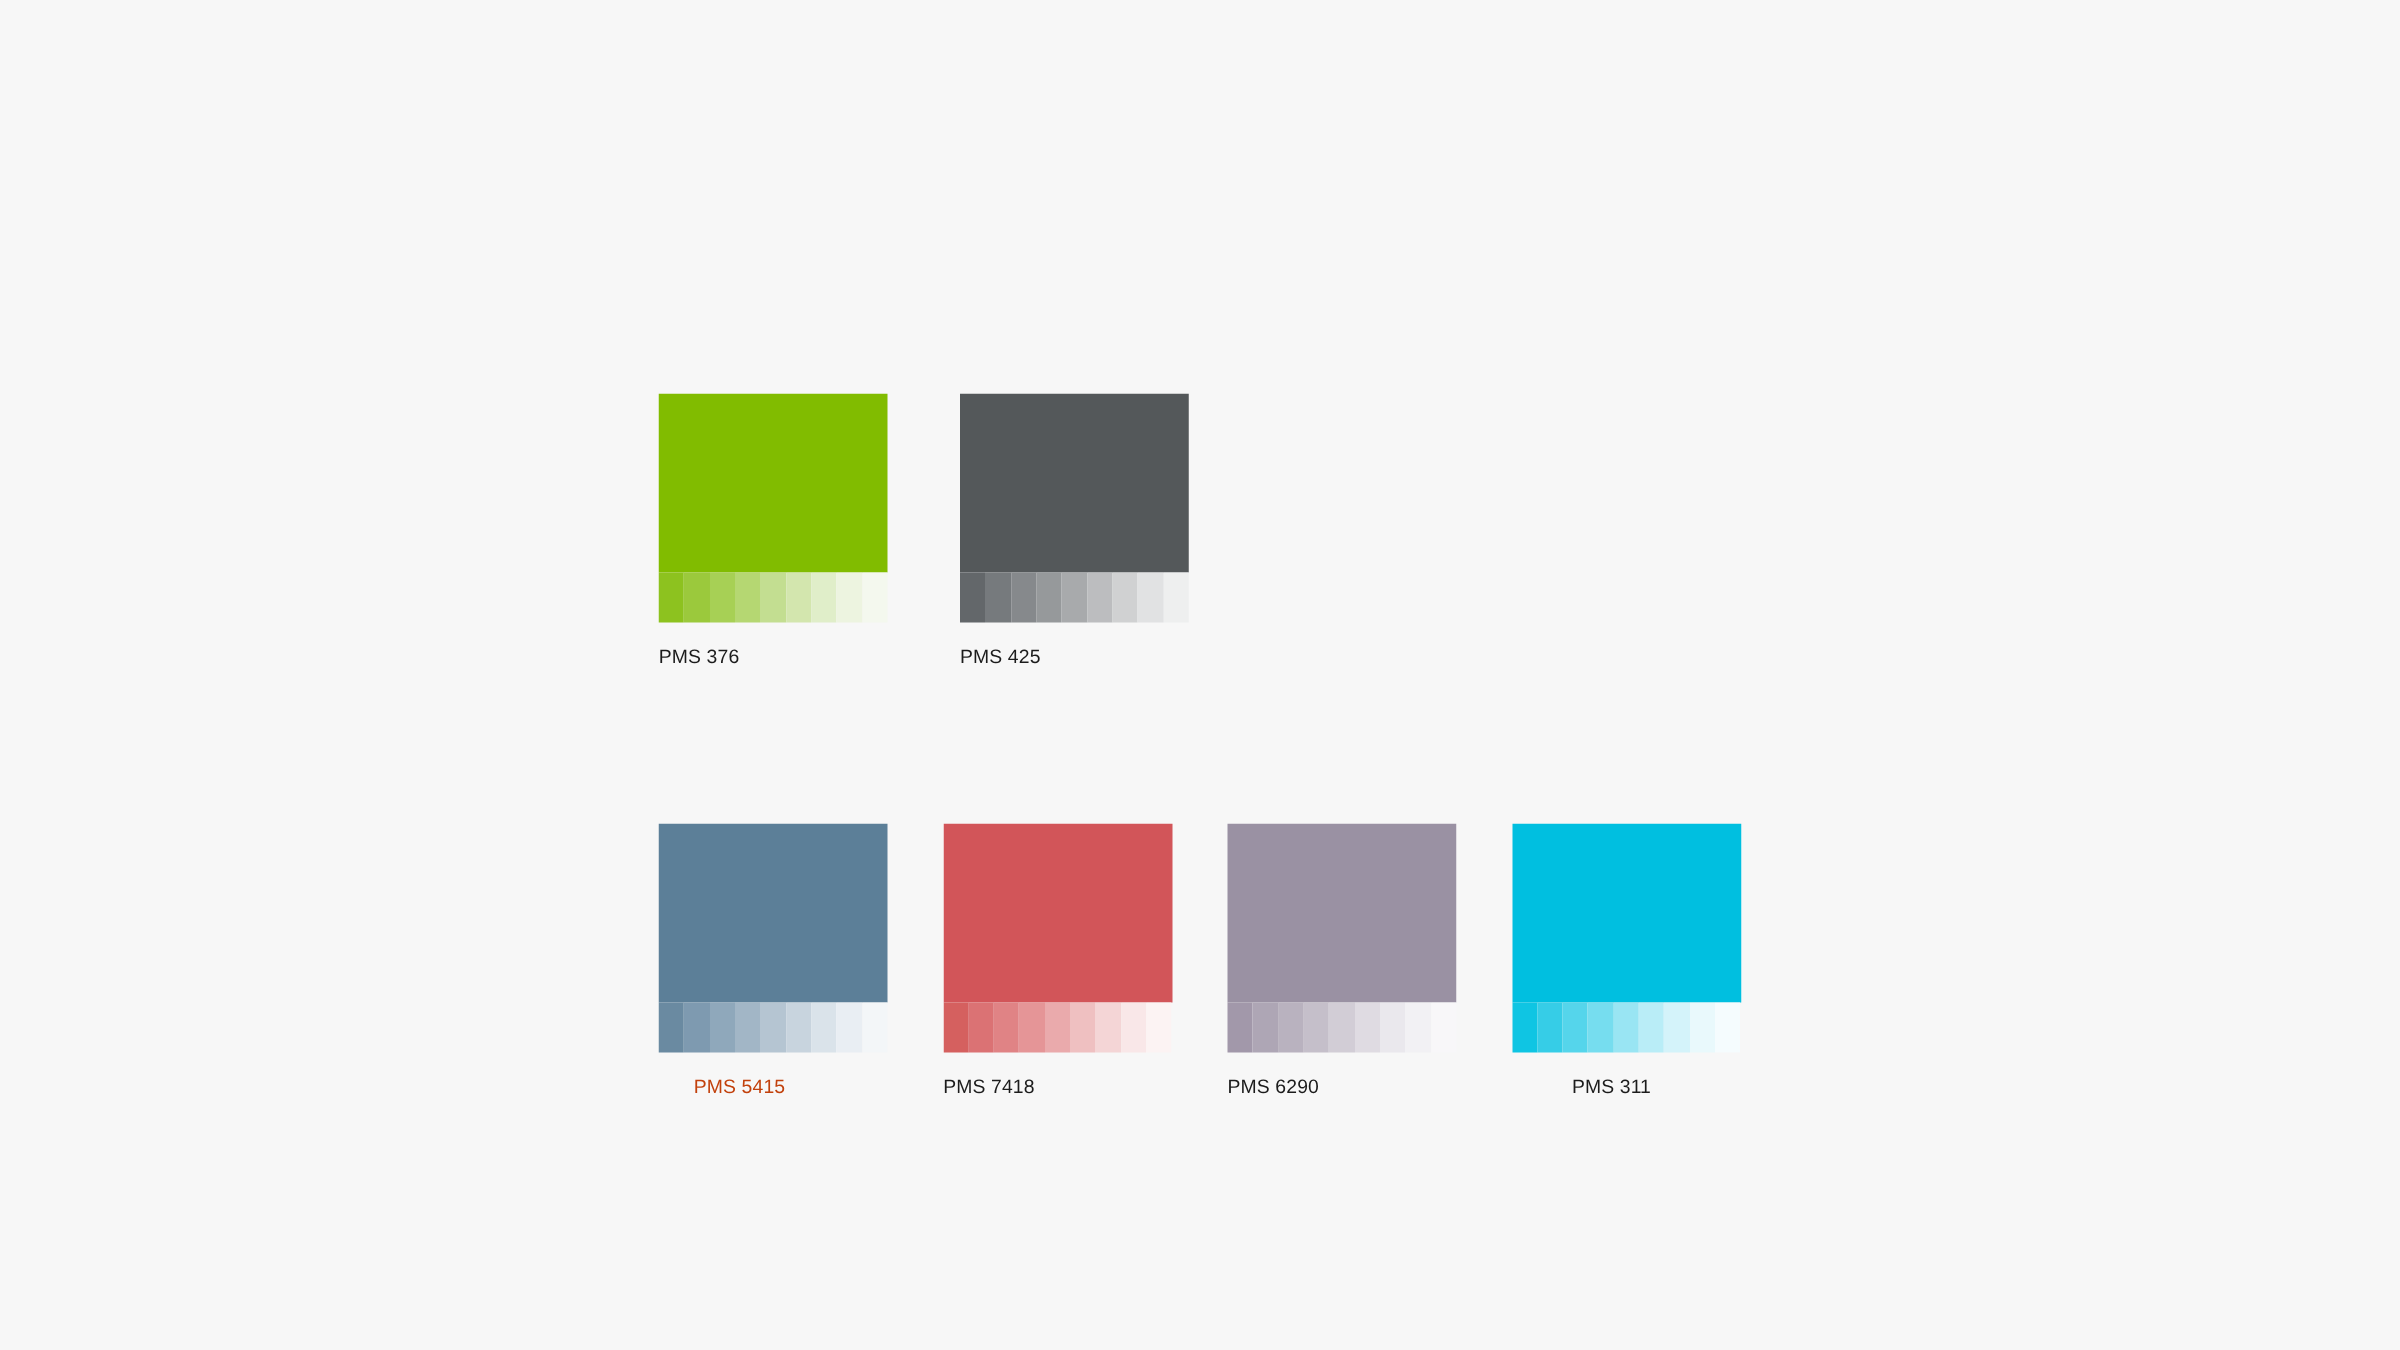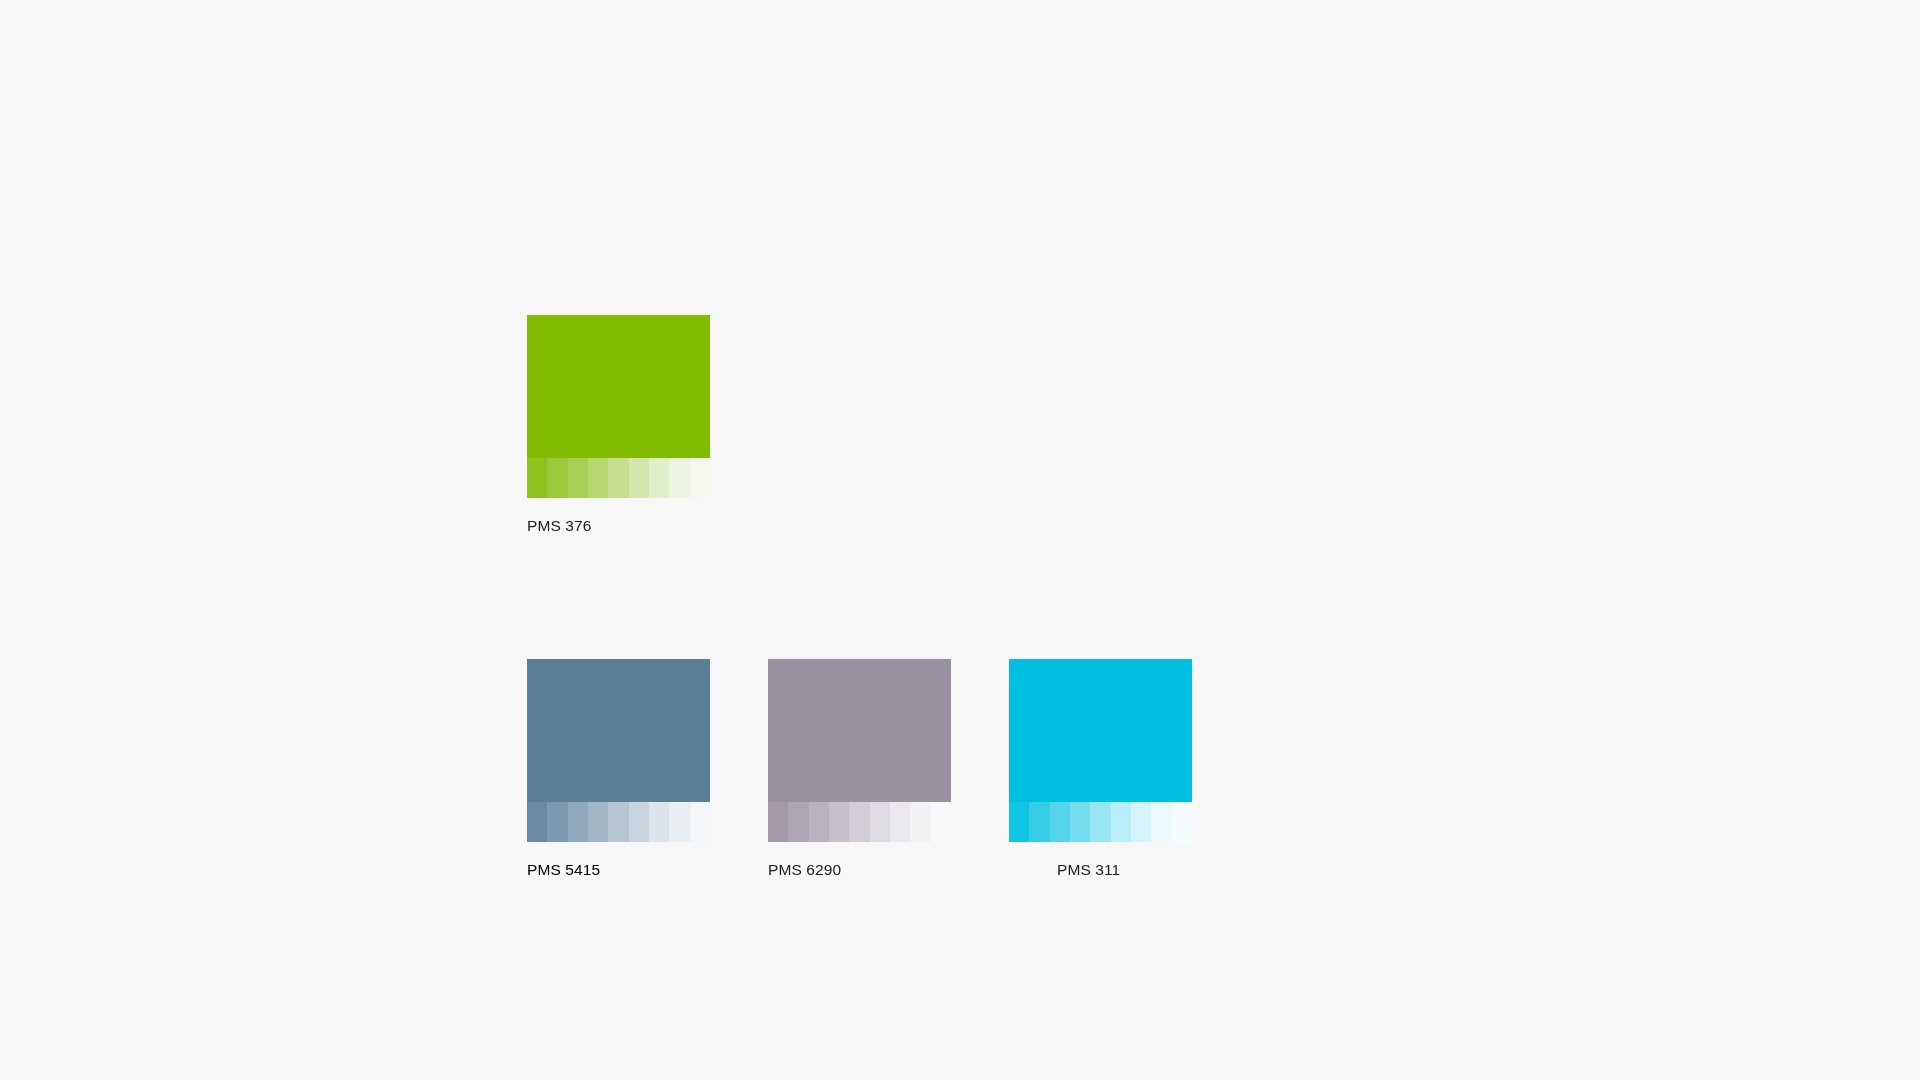--- a/index.html
+++ b/index.html
@@ -76,43 +76,73 @@
           <div class="tint-step" style="background-color: rgb(181, 215, 114);"></div>
           <div class="tint-step" style="background-color: rgb(195, 222, 145);"></div>
           <div class="tint-step" style="background-color: rgb(211, 230, 174);"></div>
           <div class="tint-step" style="background-color: rgb(224, 238, 201);"></div>
           <div class="tint-step" style="background-color: rgb(237, 244, 224);"></div>
           <div class="tint-step" style="background-color: rgb(244, 248, 238);"></div>
         </div>
       <div class="swatch-label" style="color: rgb(28, 28, 28);">PMS 376</div>
     </div>
 
+    <div class="swatch">
+      <div class="swatch-main" style="background-color: rgb(84, 88, 90);"></div>
+      <div class="swatch-tints">
+          <div class="tint-step" style="background-color: rgb(99, 103, 106);"></div>
+          <div class="tint-step" style="background-color: rgb(118, 122, 125);"></div>
+          <div class="tint-step" style="background-color: rgb(134, 137, 140);"></div>
+          <div class="tint-step" style="background-color: rgb(150, 153, 155);"></div>
+          <div class="tint-step" style="background-color: rgb(168, 170, 172);"></div>
+          <div class="tint-step" style="background-color: rgb(188, 189, 191);"></div>
+          <div class="tint-step" style="background-color: rgb(208, 209, 210);"></div>
+          <div class="tint-step" style="background-color: rgb(225, 226, 227);"></div>
+          <div class="tint-step" style="background-color: rgb(238, 239, 239);"></div>
+        </div>
+      <div class="swatch-label" style="color: rgb(28, 28, 28);">PMS 425</div>
+    </div>
 
 
 
   </div>
 
   <div class="swatch-row">
 
     <div class="swatch">
       <div class="swatch-main" style="background-color: rgb(92, 127, 152);"></div>
       <div class="swatch-tints">
           <div class="tint-step" style="background-color: rgb(106, 138, 161);"></div>
           <div class="tint-step" style="background-color: rgb(126, 154, 176);"></div>
           <div class="tint-step" style="background-color: rgb(143, 168, 187);"></div>
           <div class="tint-step" style="background-color: rgb(162, 182, 198);"></div>
           <div class="tint-step" style="background-color: rgb(181, 197, 210);"></div>
           <div class="tint-step" style="background-color: rgb(200, 212, 222);"></div>
           <div class="tint-step" style="background-color: rgb(218, 227, 234);"></div>
           <div class="tint-step" style="background-color: rgb(233, 238, 243);"></div>
           <div class="tint-step" style="background-color: rgb(243, 246, 248);"></div>
         </div>
-      <div class="swatch-label" style="color: #000000;">PMS 5415</div>
+      <div class="swatch-label" style="color: #c2410c; margin-left: 28px;">PMS 5415</div>
     </div>
 
+    <div class="swatch">
+      <div class="swatch-main" style="background-color: rgb(210, 85, 89);"></div>
+      <div class="swatch-tints">
+          <div class="tint-step" style="background-color: rgb(213, 96, 95);"></div>
+          <div class="tint-step" style="background-color: rgb(219, 114, 116);"></div>
+          <div class="tint-step" style="background-color: rgb(224, 131, 133);"></div>
+          <div class="tint-step" style="background-color: rgb(229, 149, 151);"></div>
+          <div class="tint-step" style="background-color: rgb(234, 170, 172);"></div>
+          <div class="tint-step" style="background-color: rgb(239, 192, 193);"></div>
+          <div class="tint-step" style="background-color: rgb(244, 213, 214);"></div>
+          <div class="tint-step" style="background-color: rgb(249, 231, 232);"></div>
+          <div class="tint-step" style="background-color: rgb(252, 243, 243);"></div>
+        </div>
+      <div class="swatch-label" style="color: rgb(28, 28, 28);">PMS 7418</div>
+    </div>
 
     <div class="swatch">
       <div class="swatch-main" style="background-color: rgb(154, 145, 163);"></div>
       <div class="swatch-tints">
           <div class="tint-step" style="background-color: rgb(162, 152, 170);"></div>
           <div class="tint-step" style="background-color: rgb(174, 166, 181);"></div>
           <div class="tint-step" style="background-color: rgb(185, 178, 191);"></div>
           <div class="tint-step" style="background-color: rgb(197, 191, 202);"></div>
           <div class="tint-step" style="background-color: rgb(210, 205, 214);"></div>
           <div class="tint-step" style="background-color: rgb(223, 219, 226);"></div>

